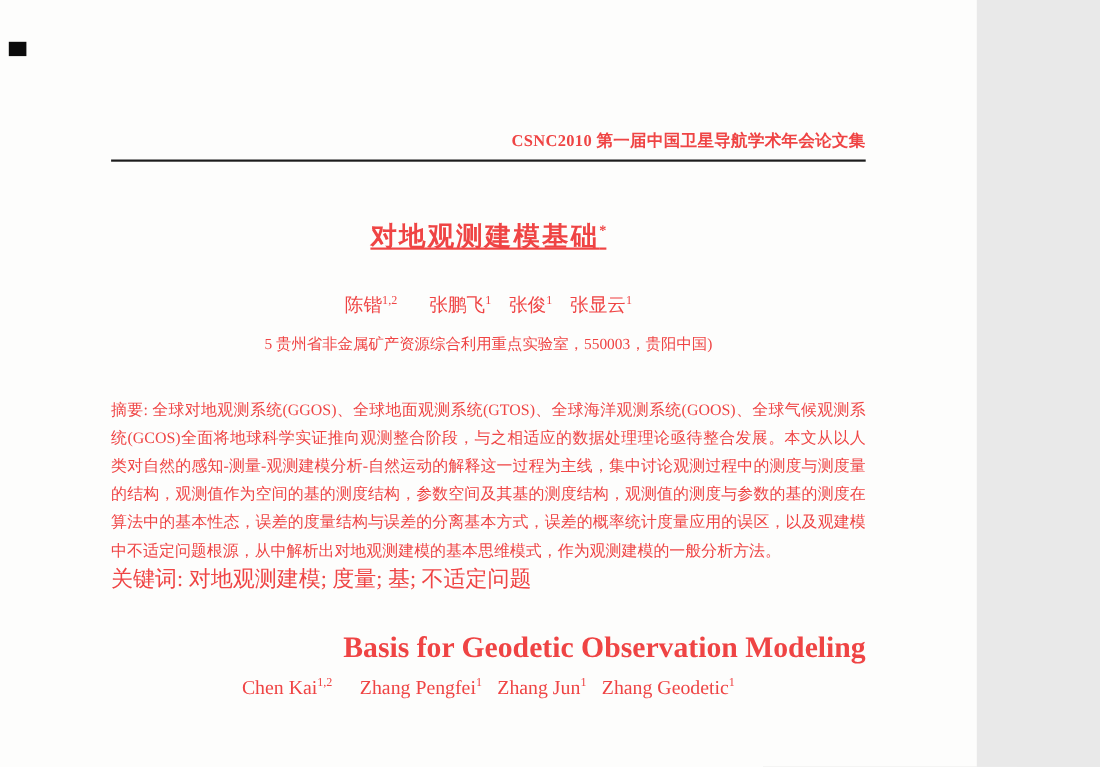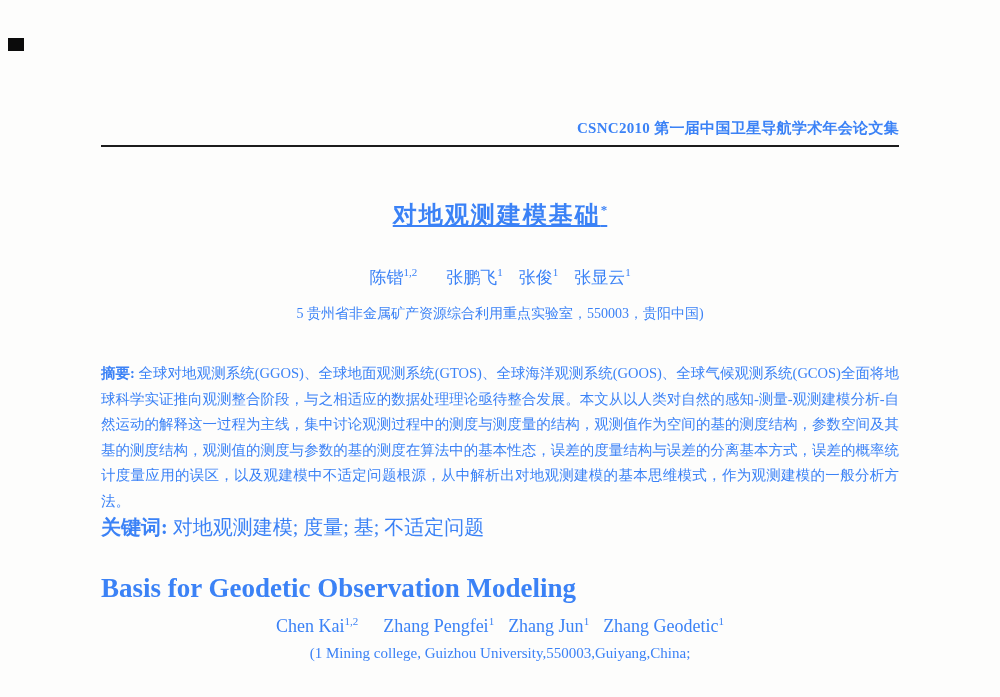--- a/index.html
+++ b/index.html
@@ -2,25 +2,25 @@
 <html><head>
 <meta charset="utf-8">
 <style>
   html, body {
     margin: 0;
     padding: 0;
     background: #e9e9e9;
   }
   .page {
     position: relative;
-    width: 1000px;
+    width: 888px;
     height: 697px;
     background: #fdfdfc;
     font-family: "Liberation Serif", "DejaVu Serif", serif;
-    color: #3b82f6;
+    color: #ef4444;
     overflow: hidden;
     box-sizing: border-box;
   }
   .corner-mark {
     position: absolute;
     left: 8px;
     top: 38px;
     width: 16px;
     height: 13px;
     background: #0b0b0b;
@@ -63,29 +63,29 @@
     font-size: 14px;
     line-height: 25px;
   }
   .affil-line { margin: 0; }
   .abstract {
     margin: 35px 0 0 0;
     font-size: 14.5px;
     line-height: 25.5px;
     text-align: justify;
   }
-  .label { font-weight: bold; }
+  .label { font-weight: normal; }
   .keywords {
     margin: 1px 0 16px 0;
     font-size: 20px;
     line-height: 25.5px;
   }
   .en-title {
     margin: 32px 0 0 0;
-    text-align: left;
+    text-align: right;
     font-size: 27px;
     font-weight: bold;
   }
   .en-authors {
     margin-top: 11px;
     text-align: center;
     font-size: 18px;
   }
   .en-authors sup { font-size: 11px; }
   .en-author { margin: 0 7px; }
@@ -124,17 +124,16 @@
 
     <p class="keywords"><span class="label">关键词:</span> <span>对地观测建模; 度量; 基; 不适定问题</span></p>
 
     <h2 class="en-title">Basis for Geodetic Observation Modeling</h2>
 
     <div class="en-authors">
       <span class="en-author first"><span>Chen Kai</span><sup>1,2</sup></span><span class="en-author"><span>Zhang Pengfei</span><sup>1</sup></span><span class="en-author"><span>Zhang Jun</span><sup>1</sup></span><span class="en-author"><span>Zhang Geodetic</span><sup>1</sup></span>
     </div>
 
     <div class="en-affiliations">
-      <p class="affil-line">(1 Mining college, Guizhou University,550003,Guiyang,China;</p>
     </div>
 
   </div>
 </div>
 
 </body></html>

